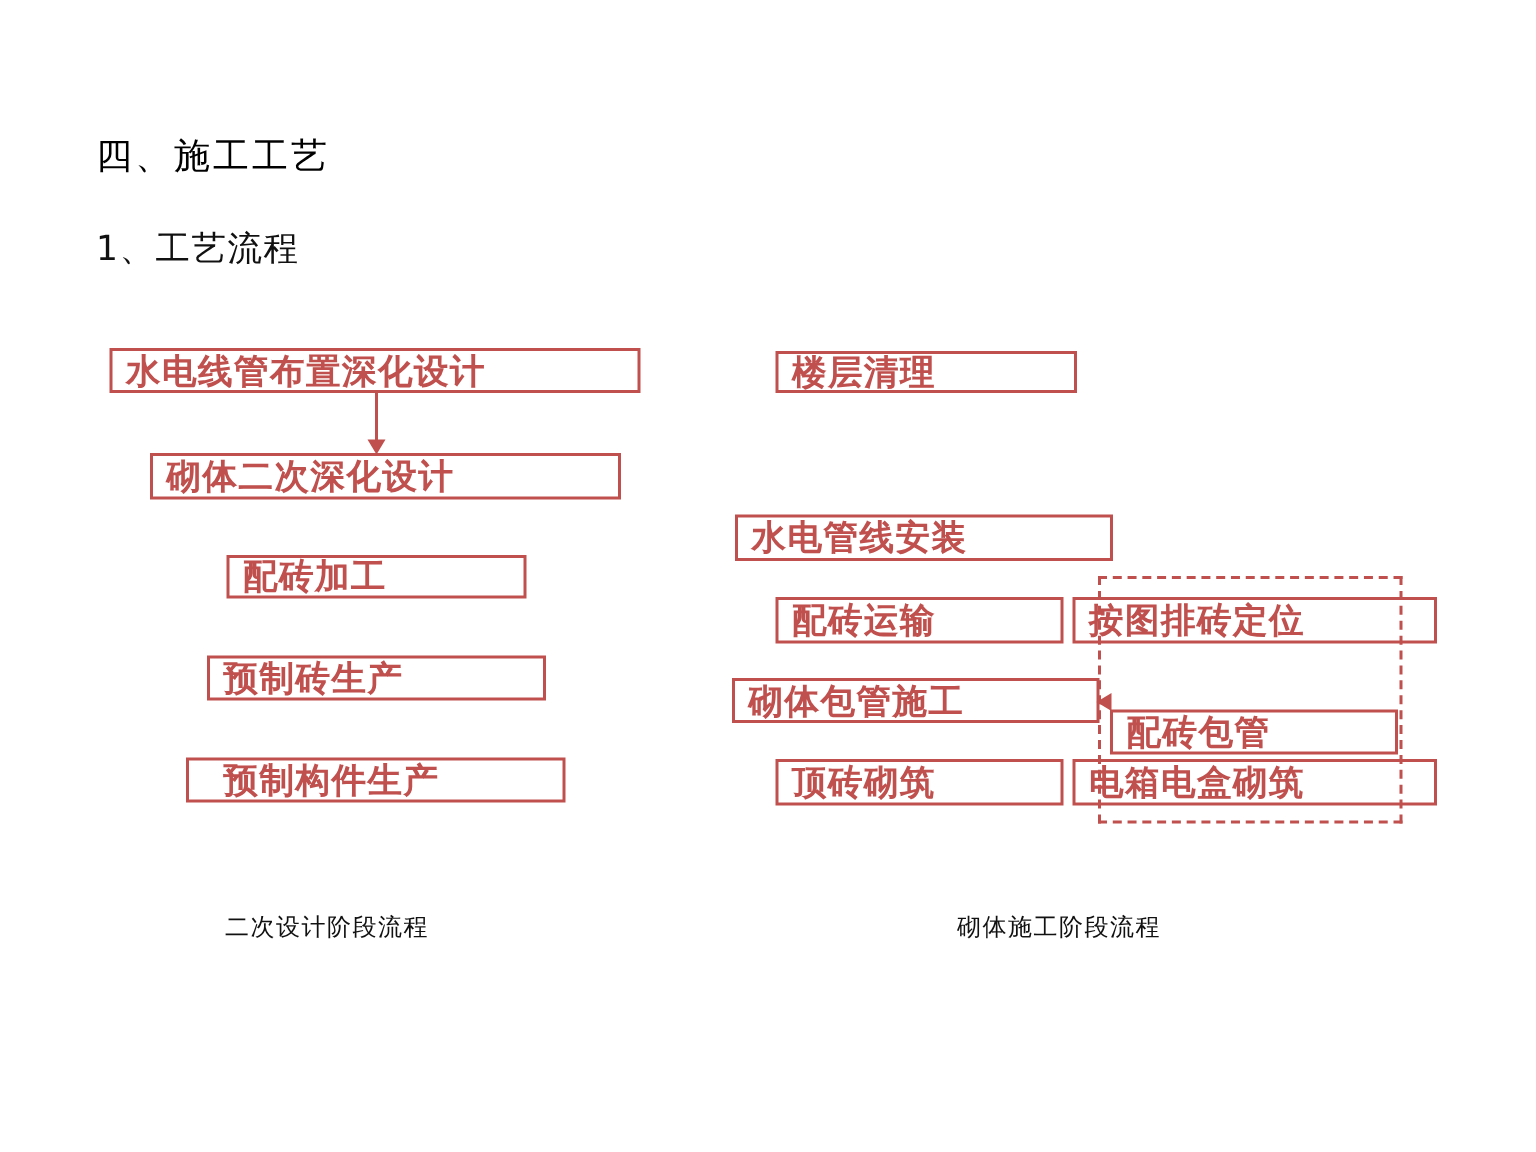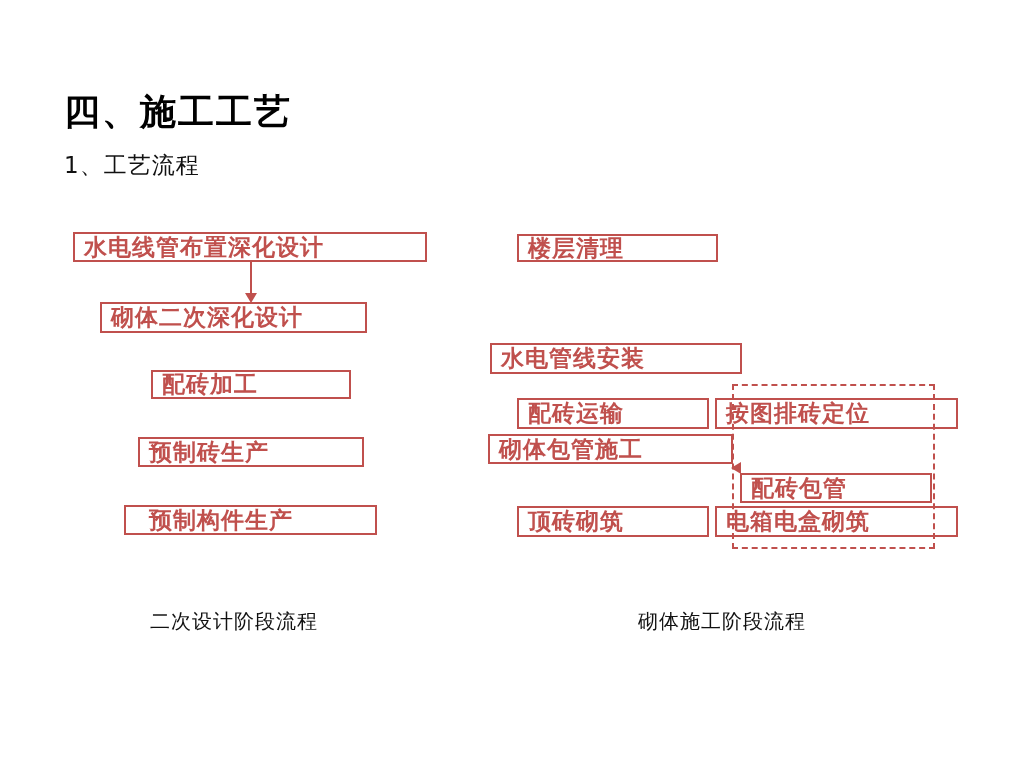--- a/index.html
+++ b/index.html
@@ -12,22 +12,22 @@
     position: relative;
     width: 1024px;
     height: 768px;
     background: #ffffff;
     overflow: hidden;
   }
   .title {
     position: absolute;
     left: 64px;
     top: 88px;
-    font-size: 36px;
-    font-weight: bold;
+    font-size: 24px;
+    font-weight: normal;
     color: #000000;
     letter-spacing: 2px;
     white-space: nowrap;
   }
   .subtitle {
     position: absolute;
     left: 64px;
     top: 150px;
     font-size: 23px;
     font-weight: normal;
@@ -45,31 +45,31 @@
     letter-spacing: 1px;
     display: flex;
     align-items: center;
     padding-left: 9px;
     white-space: nowrap;
     background: transparent;
     z-index: 2;
   }
   
   .l1 { left: 73px;  top: 232px; width: 354px; height: 30px; }
-  .l2 { left: 100px; top: 302px; width: 267px; height: 31px; }
+  .l2 { left: 100px; top: 302px; width: 314px; height: 31px; }
   .l3 { left: 151px; top: 370px; width: 200px; height: 29px; }
   .l4 { left: 138px; top: 437px; width: 226px; height: 30px; }
   .l5 { left: 124px; top: 505px; width: 253px; height: 30px; padding-left: 23px; }
   
   .r1  { left: 517px; top: 234px; width: 201px; height: 28px; }
   .r2  { left: 517px; top: 287px; width: 201px; height: 31px; }
   .r3  { left: 490px; top: 343px; width: 252px; height: 31px; }
   .r4a { left: 517px; top: 398px; width: 192px; height: 31px; }
   .r4b { left: 715px; top: 398px; width: 243px; height: 31px; }
-  .r5a { left: 488px; top: 434px; width: 245px; height: 30px; }
+  .r5a { left: 488px; top: 452px; width: 245px; height: 30px; }
   .r5b { left: 740px; top: 453px; width: 192px; height: 30px; margin-top: 20px; }
   .r6a { left: 517px; top: 506px; width: 192px; height: 31px; }
   .r6b { left: 715px; top: 506px; width: 243px; height: 31px; }
 
   .dashed-group {
     position: absolute;
     left: 732px;
     top: 384px;
     width: 203px;
     height: 165px;
@@ -104,21 +104,21 @@
     width: 0;
     height: 0;
     border-top: 6px solid transparent;
     border-bottom: 6px solid transparent;
     border-right: 10px solid var(--accent, #C0504D);
     z-index: 3;
   }
   .caption {
     position: absolute;
     top: 608px;
-    font-size: 20px;
+    font-size: 16px;
     color: #111111;
     letter-spacing: 1px;
     white-space: nowrap;
   }
   .cap-left  { left: 150px; }
   .cap-right { left: 638px; }
 </style>
 </head>
 <body>
 

